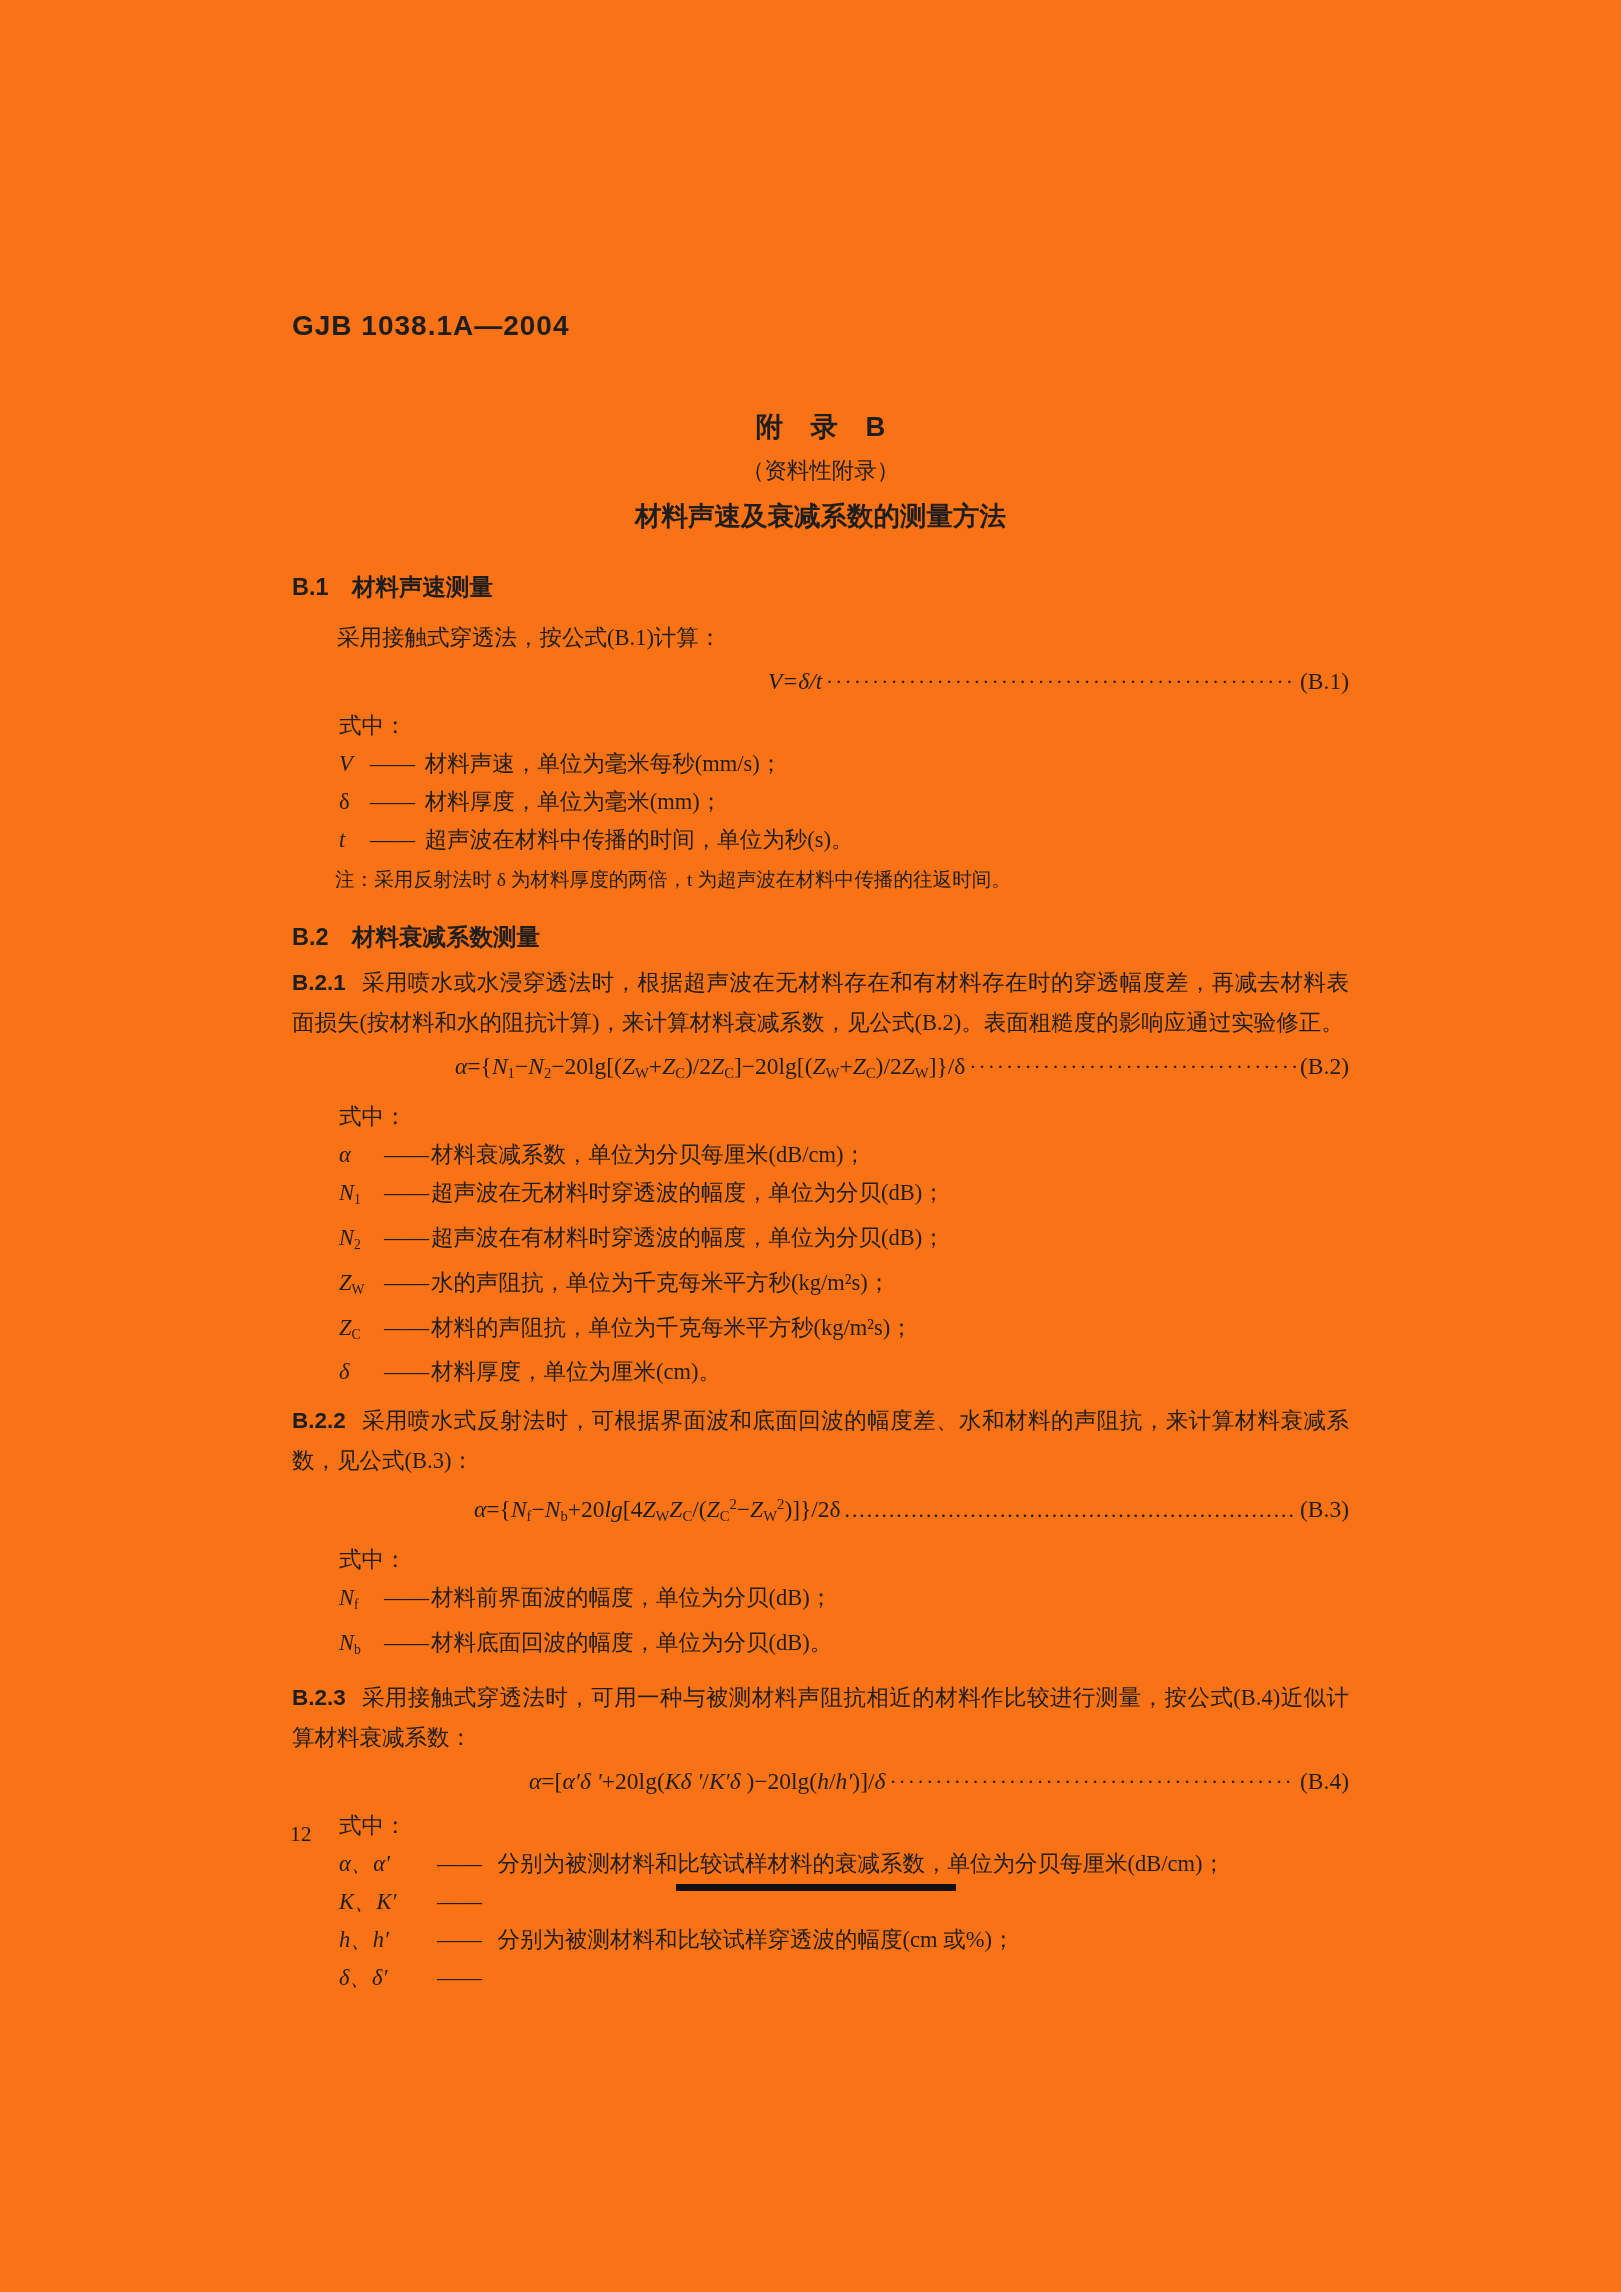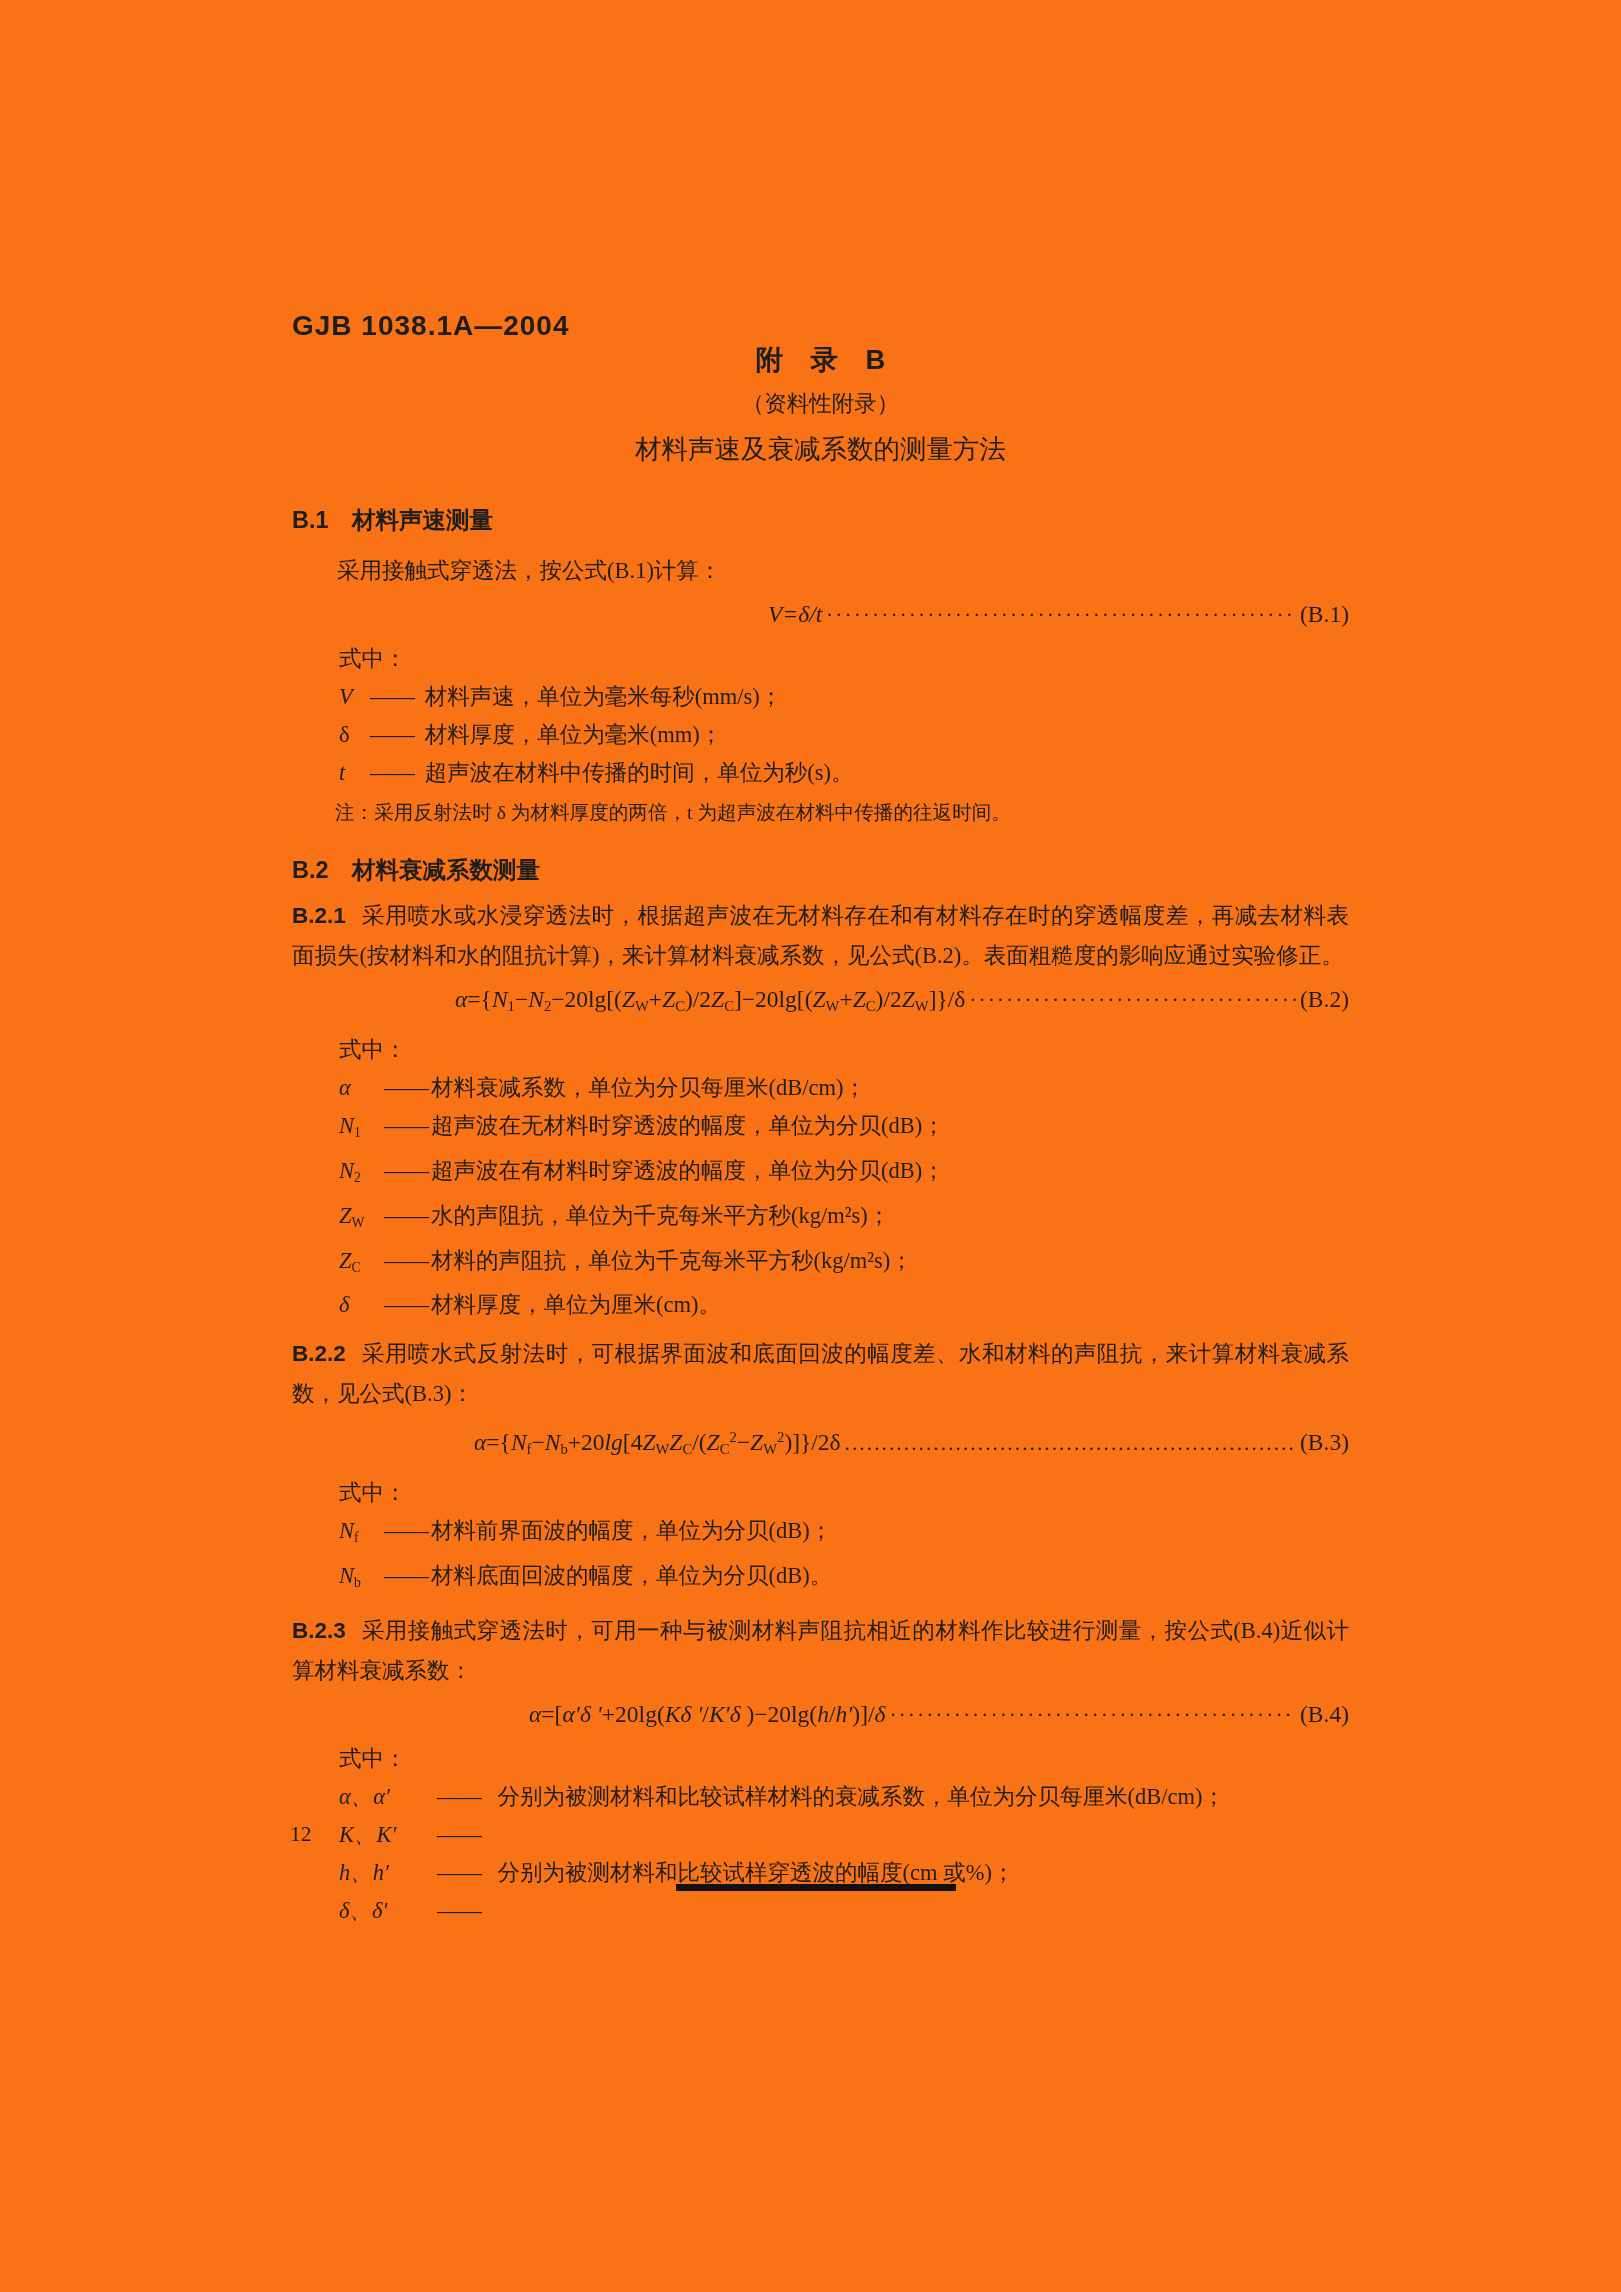--- a/index.html
+++ b/index.html
@@ -18,30 +18,30 @@
     left: 292px;
     top: 310px;
     width: 1057px;
   }
   .doc-number {
     font-family: "Liberation Sans", sans-serif;
     font-weight: bold;
     font-size: 28px;
     letter-spacing: 1px;
   }
-  .title-block { text-align: center; }
+  .title-block { text-align: center; margin-top: 67px; }
   .title-appendix {
     font-family: "Liberation Sans", sans-serif;
     font-weight: bold;
     font-size: 27.4px;
   }
   .title-bracket { font-size: 22.5px; margin-top: 9.8px; }
   .title-name {
     font-family: "Liberation Sans", sans-serif;
-    font-weight: normal;
+    font-weight: bold;
     font-size: 26.5px;
     margin-top: 11.8px;
   }
   .sec-heading {
     font-family: "Liberation Sans", sans-serif;
     font-weight: bold;
     font-size: 23.5px;
     margin: 0;
   }
   .h-b1 { margin-top: 37px; }

